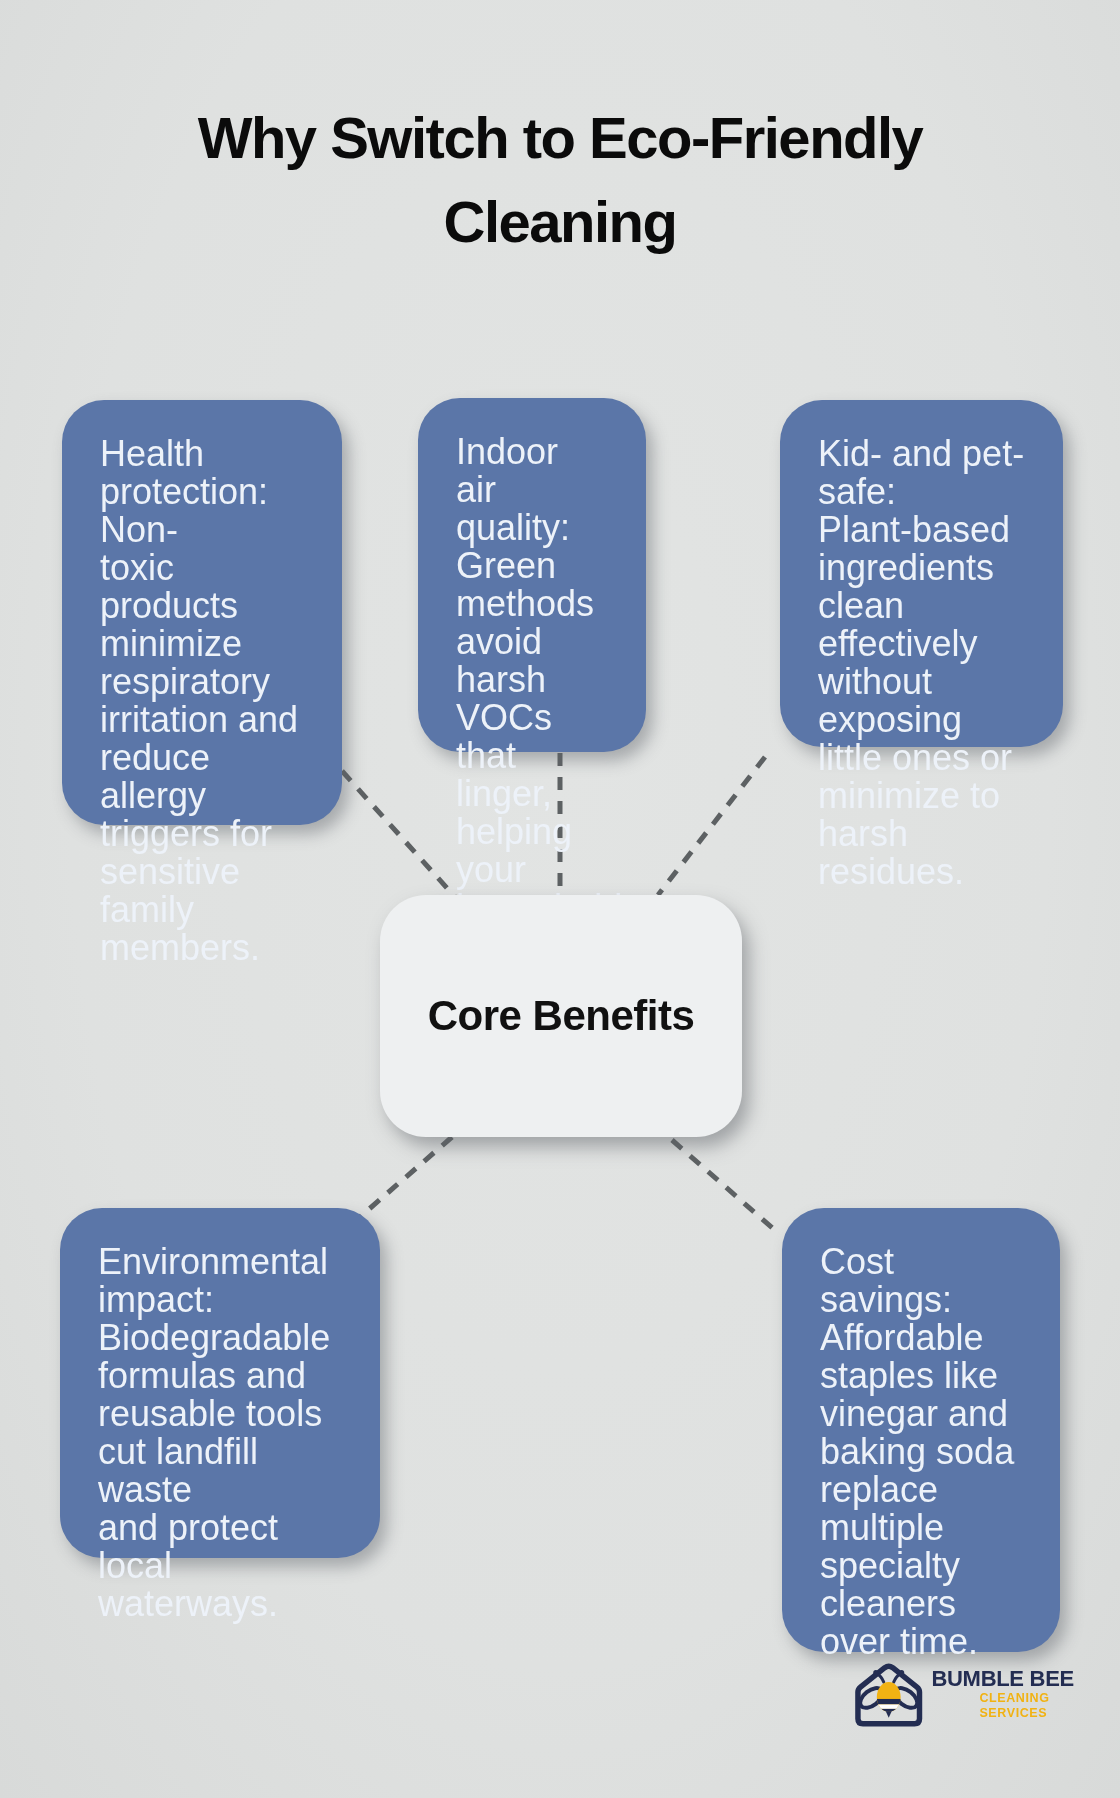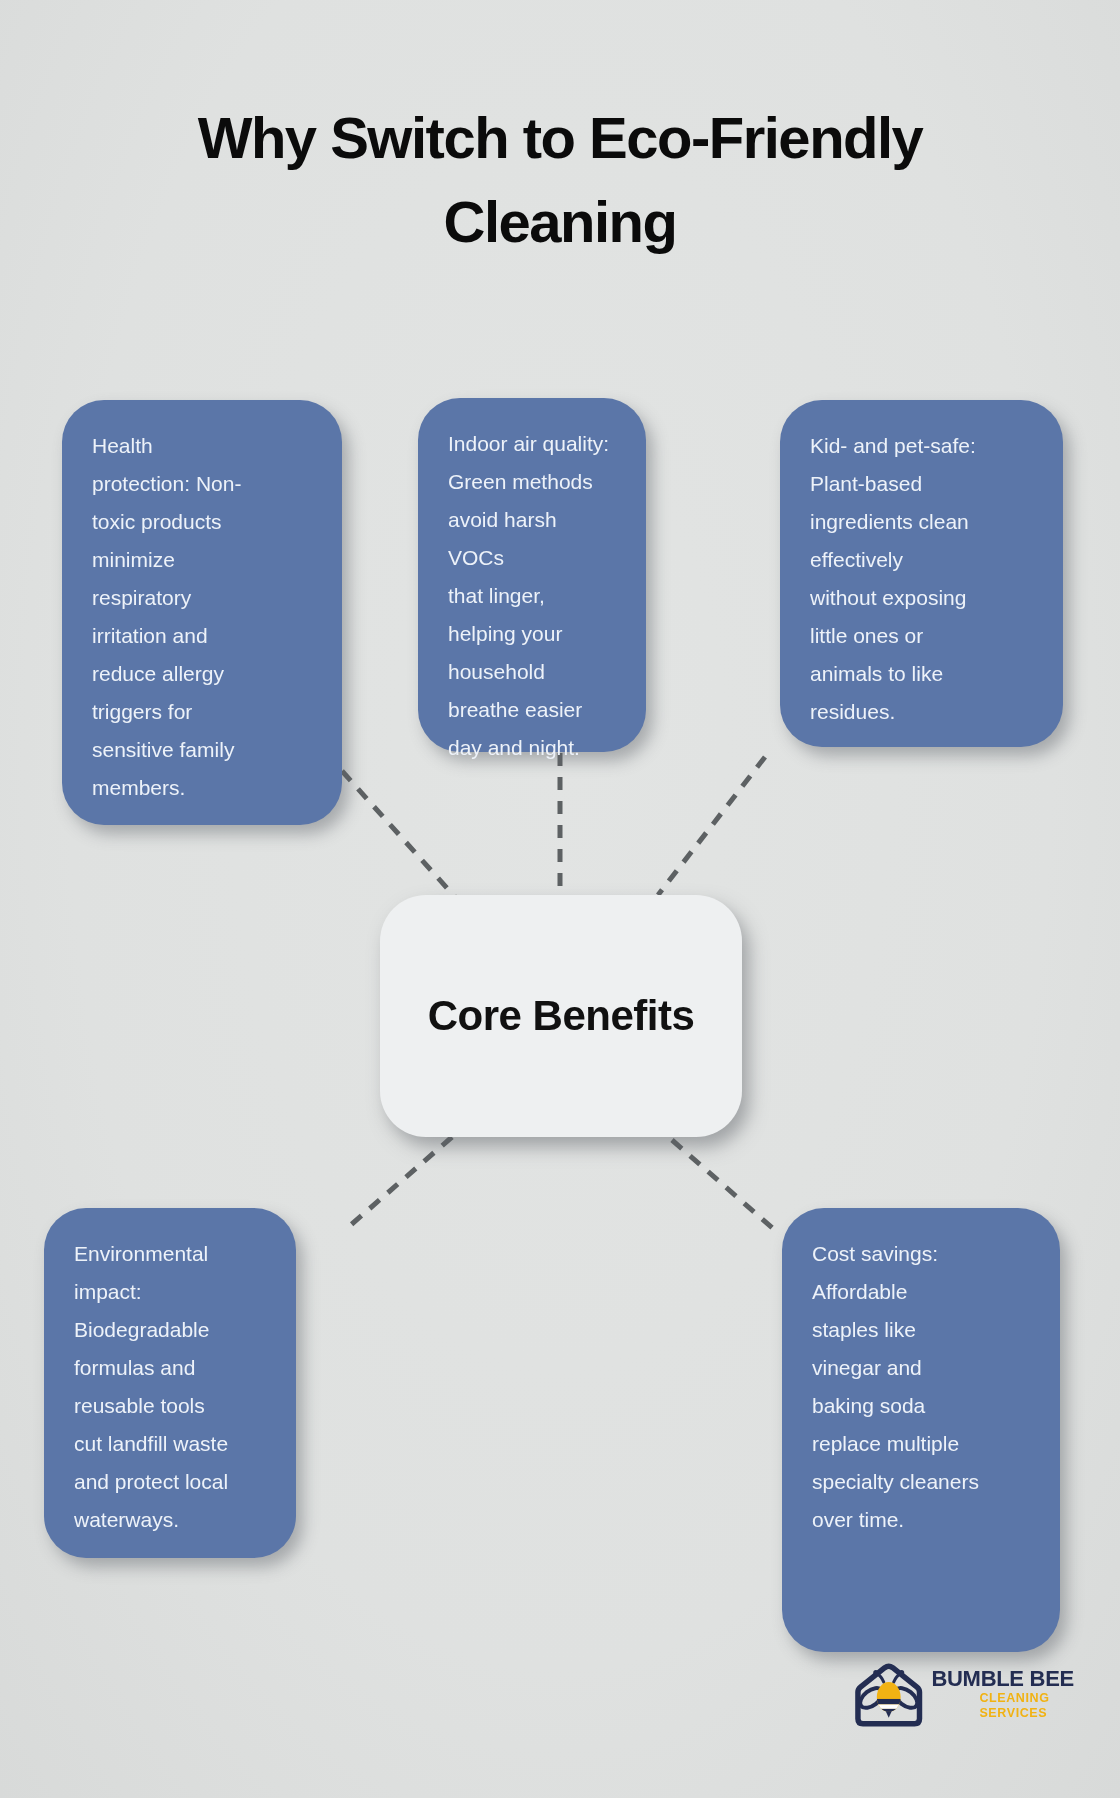--- a/index.html
+++ b/index.html
@@ -33,30 +33,30 @@
   }
   .card{
     position:absolute;
     box-sizing:border-box;
     background:var(--card-blue,#5b76a8);
     border-radius:42px;
     padding:23px 26px;
     box-shadow:7px 9px 16px rgba(95,100,106,0.45);
   }
   .card p{
-    margin:4px;
+    margin:12px;
     white-space:pre-line;
-    font-size:21px;
+    font-size:36px;
     line-height:38px;
     color:var(--card-text,#edf2f9);
   }
   .card-tl{left:62px;top:400px;width:280px;height:425px;}
   .card-tm{left:418px;top:398px;width:228px;height:354px;}
   .card-tr{left:780px;top:400px;width:283px;height:347px;}
-  .card-bl{left:44px;top:1208px;width:252px;height:350px;}
+  .card-bl{left:60px;top:1208px;width:320px;height:350px;}
   .card-br{left:782px;top:1208px;width:278px;height:444px;}
   .center-card{
     position:absolute;
     left:380px;top:895px;width:362px;height:242px;
     box-sizing:border-box;
     background:var(--center-bg,#eef0f1);
     border-radius:46px;
     box-shadow:7px 10px 18px rgba(95,100,106,0.5);
     display:flex;align-items:center;justify-content:center;
   }
@@ -124,21 +124,21 @@
 day and night.</p>
   </div>
 
   <div class="card card-tr">
     <p>Kid- and pet-safe:
 Plant-based
 ingredients clean
 effectively
 without exposing
 little ones or
-animals to like
+minimize to harsh
 residues.</p>
   </div>
 
   <div class="card card-bl">
     <p>Environmental
 impact:
 Biodegradable
 formulas and
 reusable tools
 cut landfill waste

